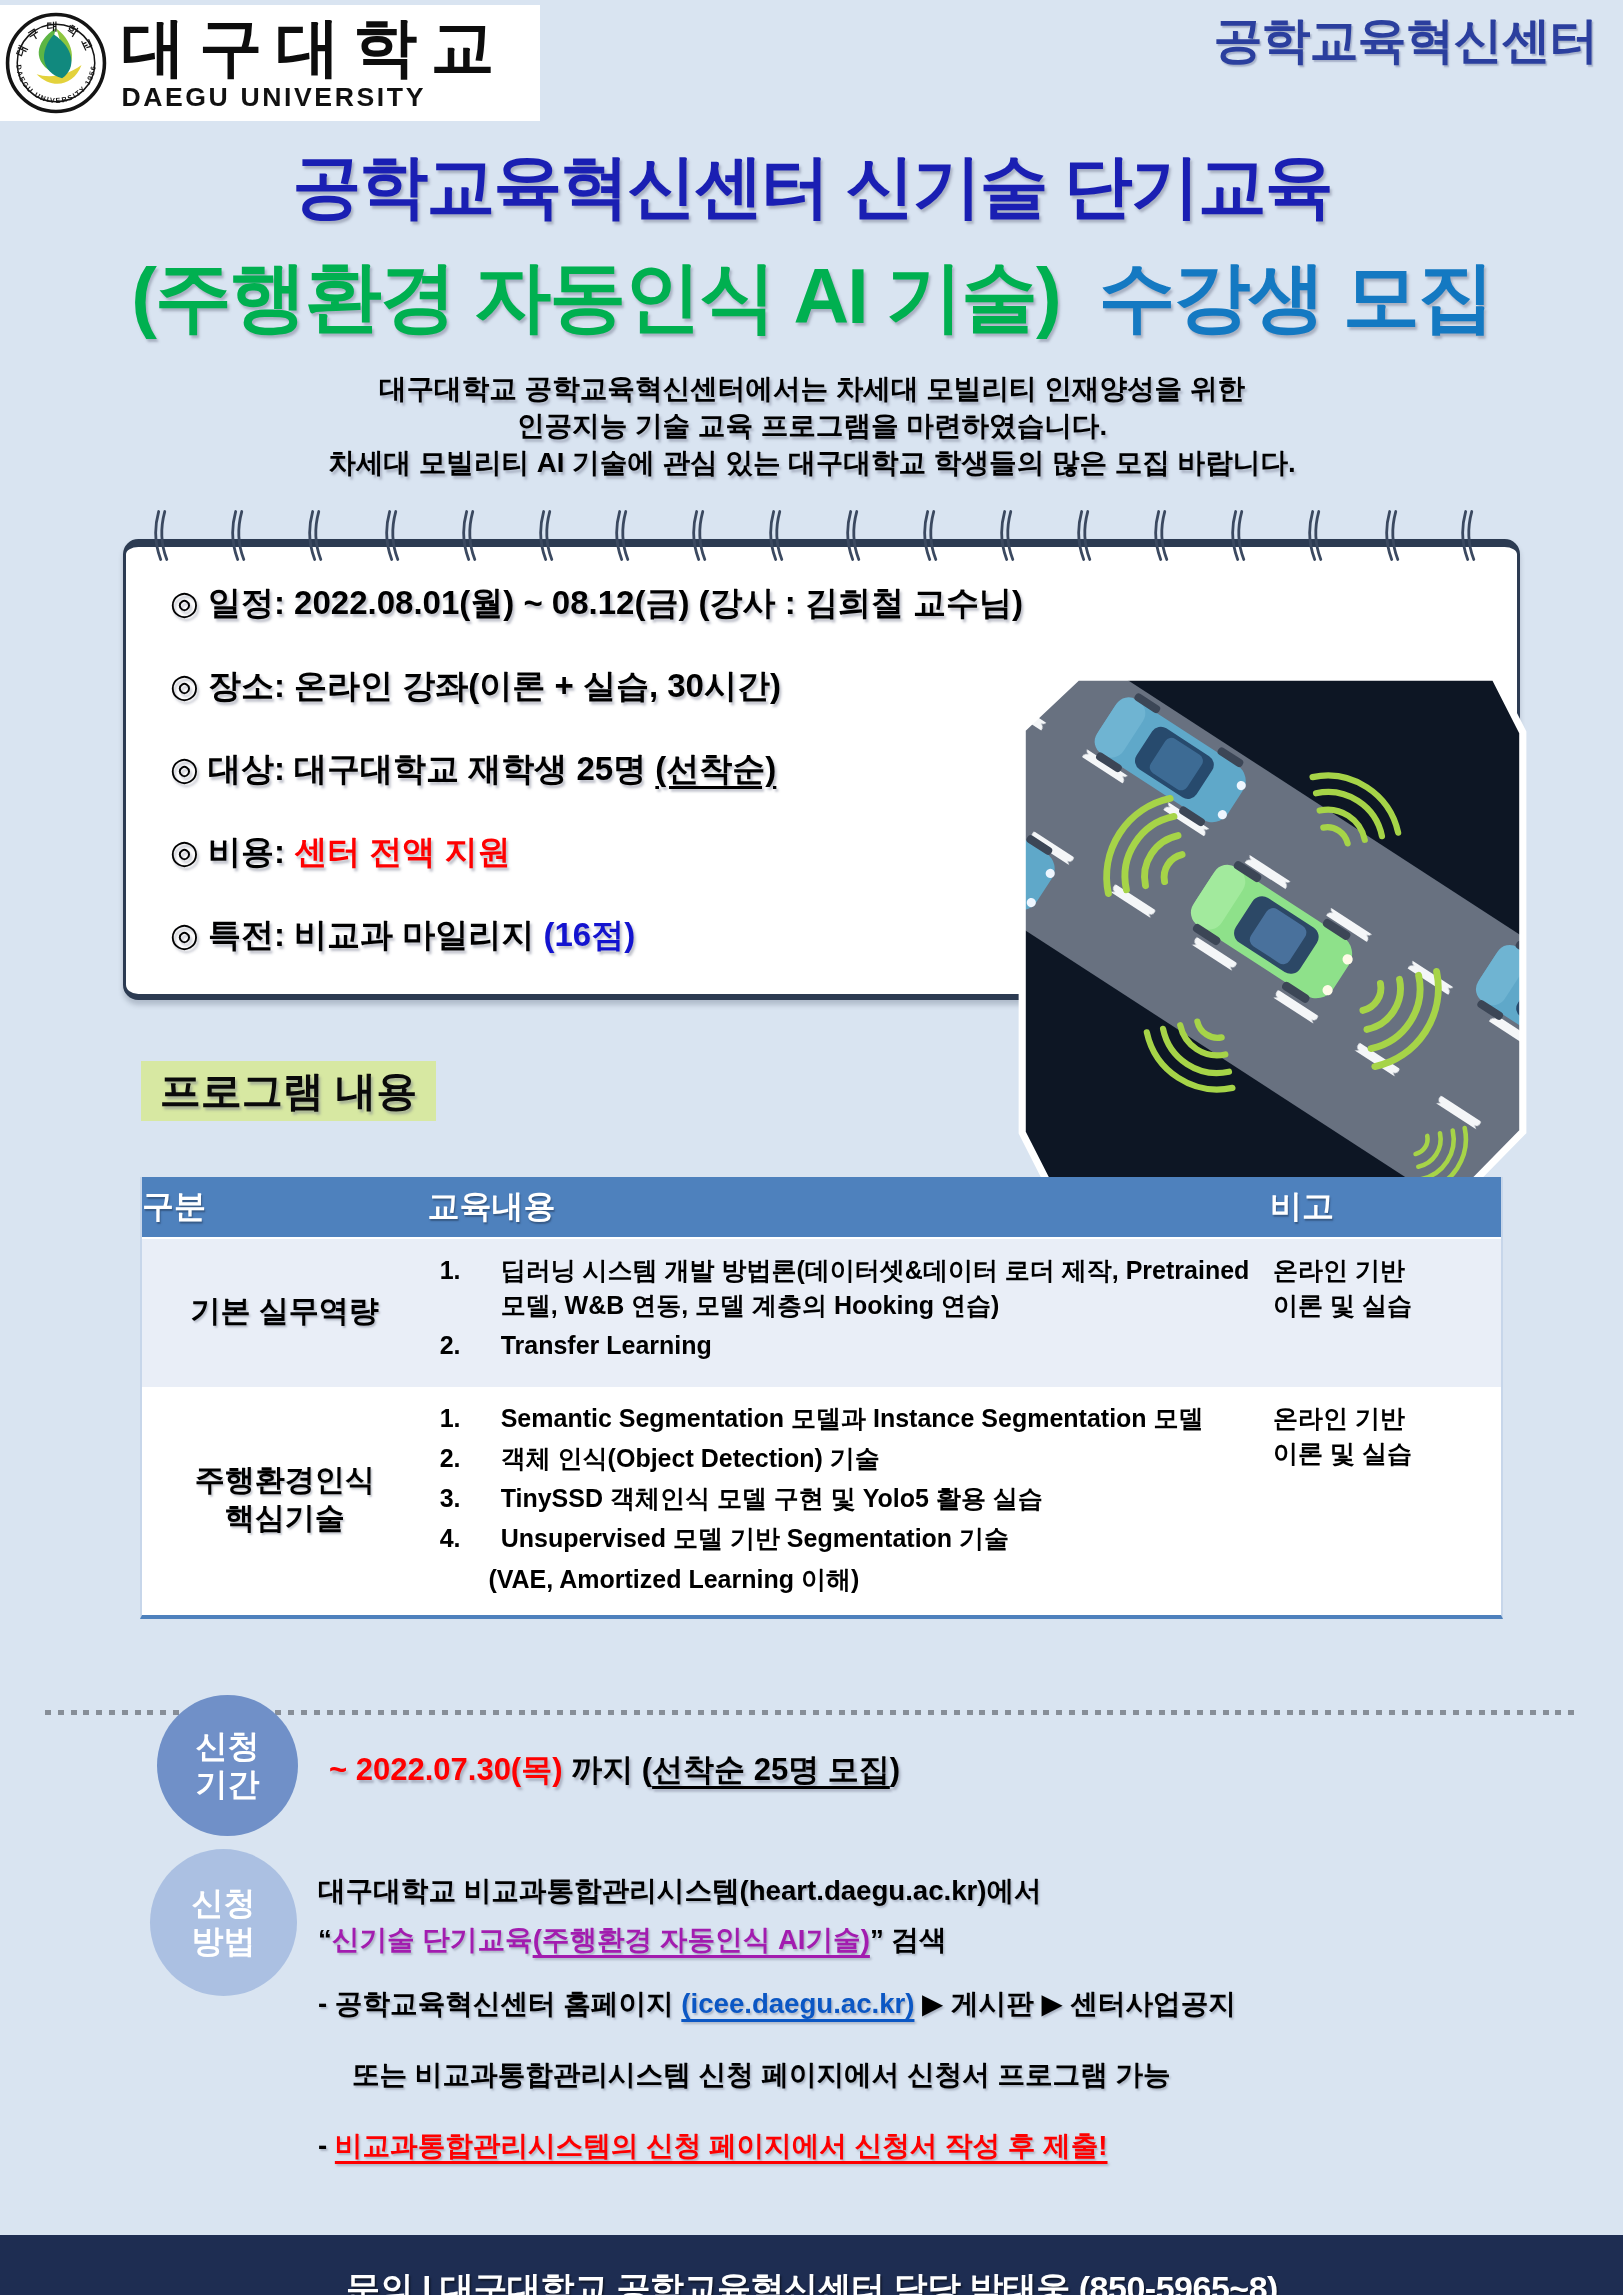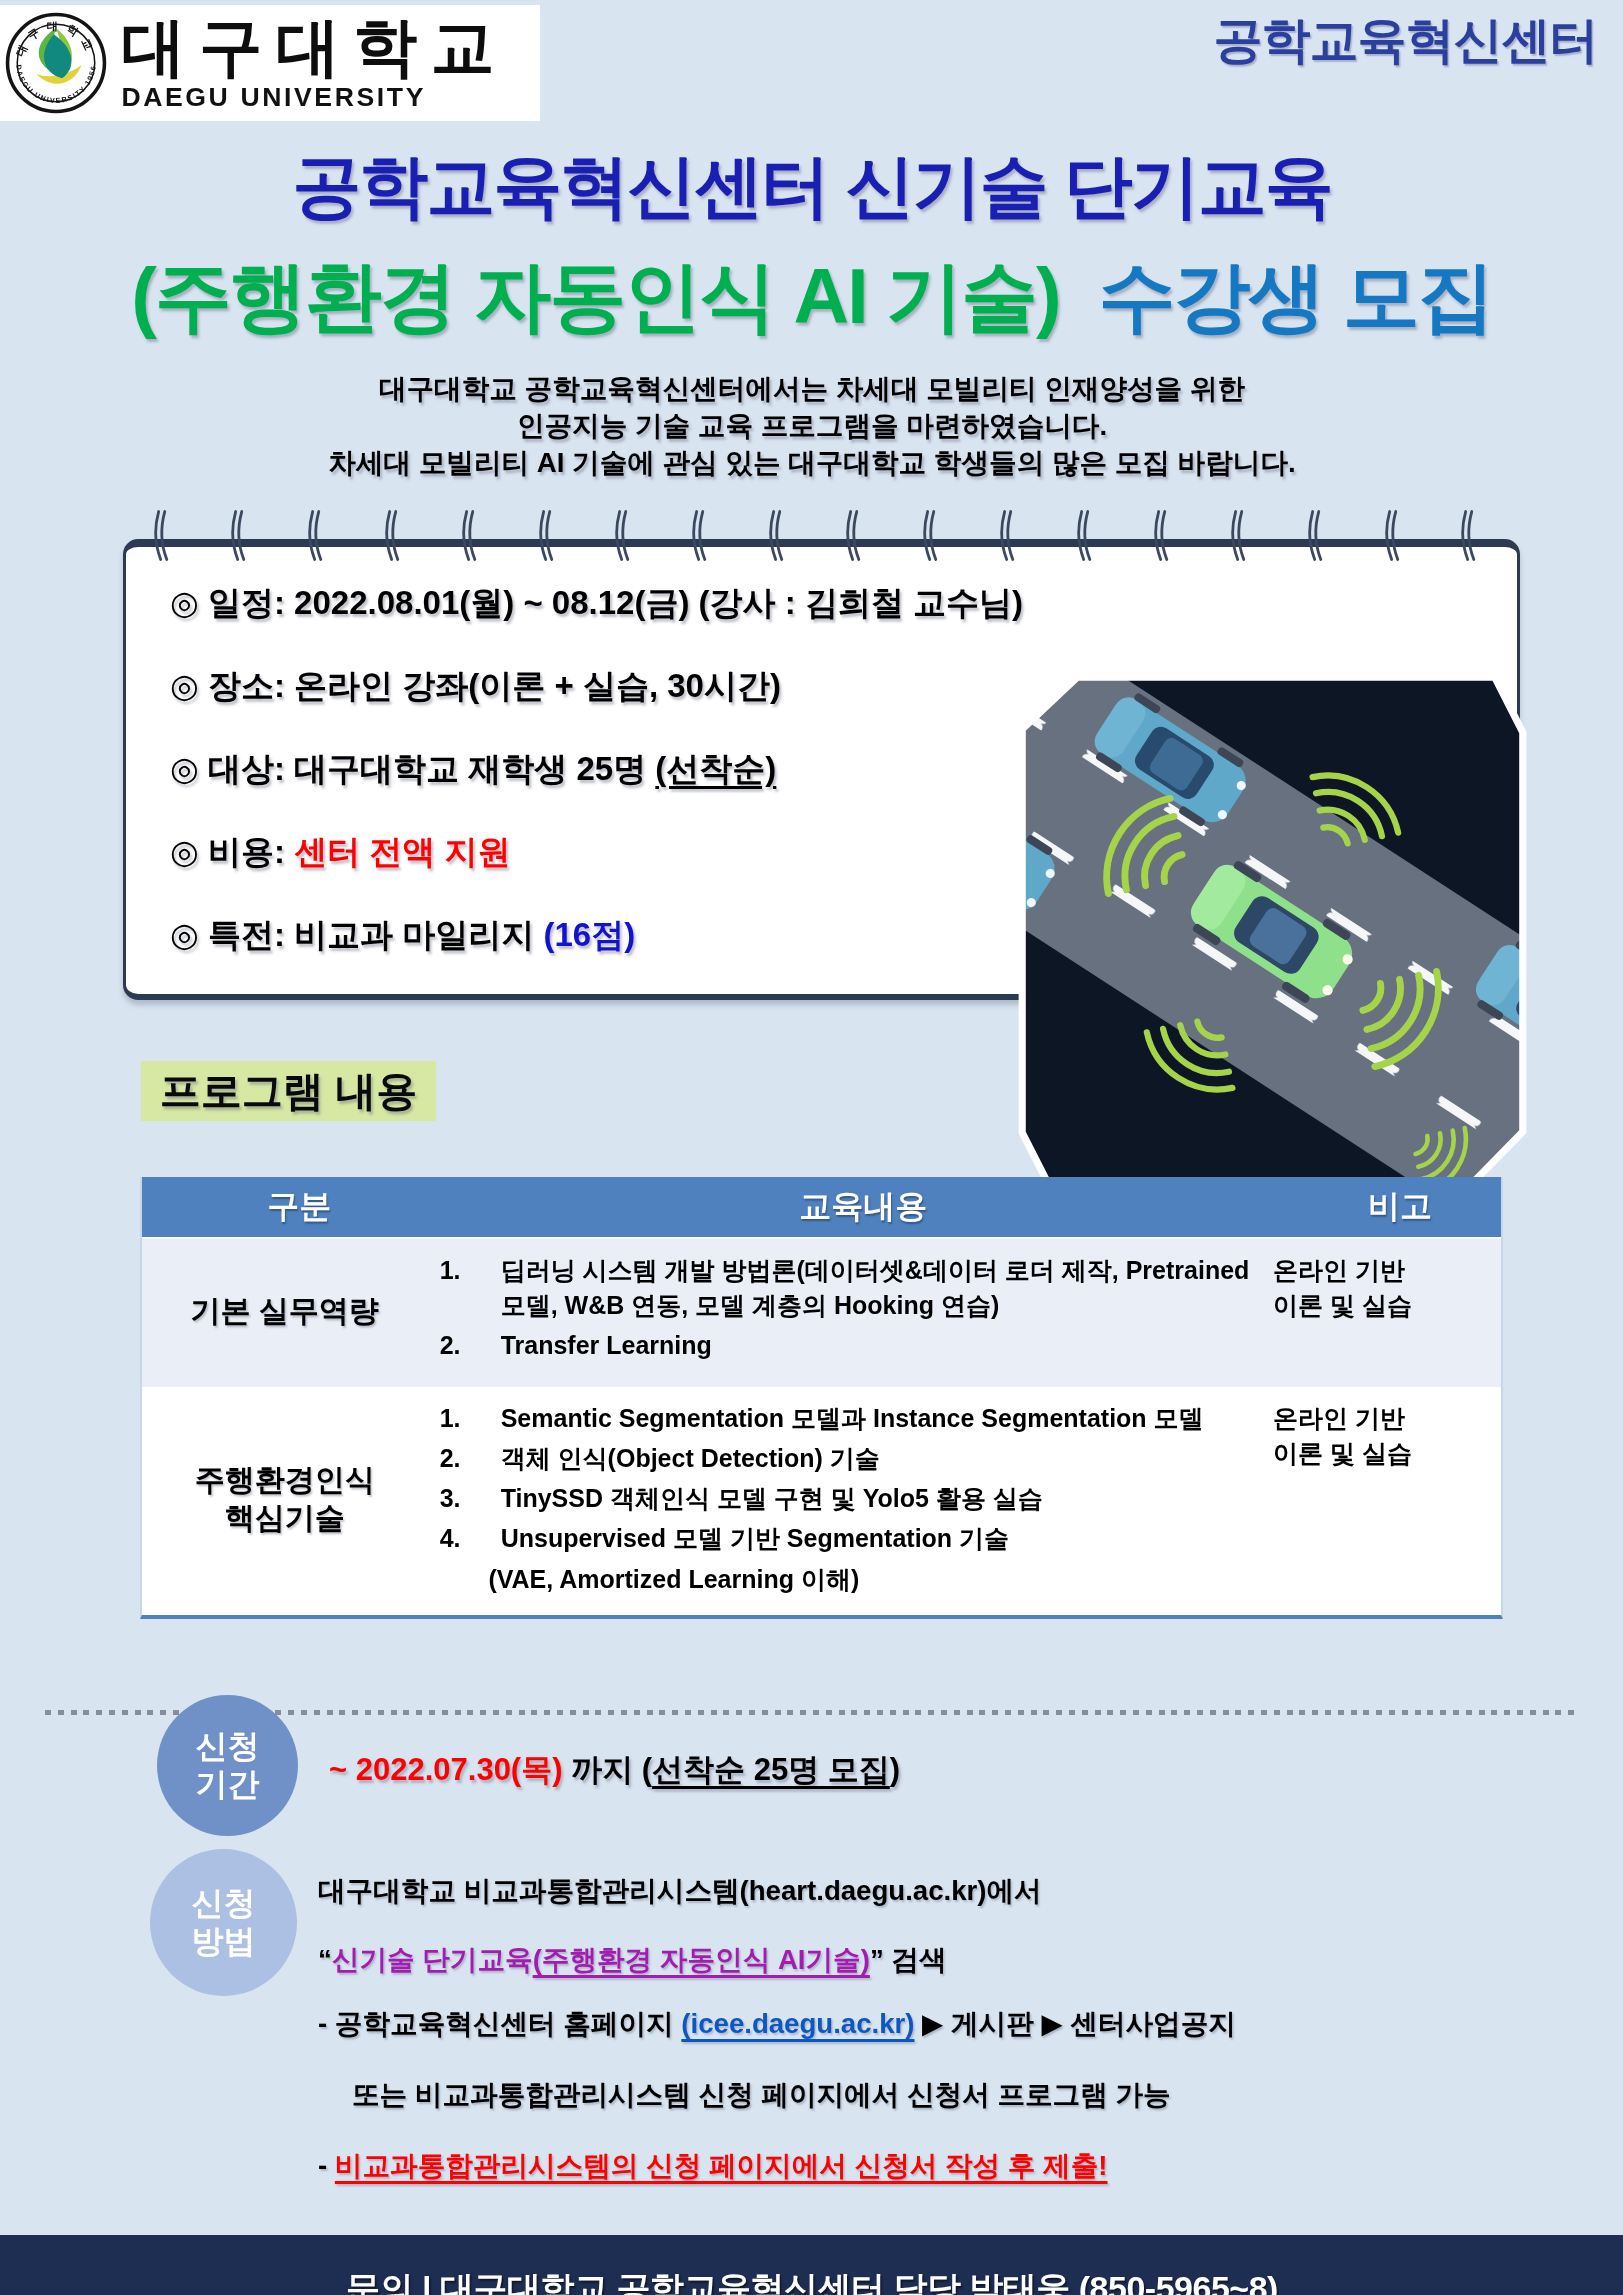--- a/index.html
+++ b/index.html
@@ -37,21 +37,21 @@
   
   .car-art{left:1017px;top:672px;width:511px;height:521px;}
   
   .program-label{left:141px;top:1061px;width:295px;height:60px;background:#d7e8a2;
     display:flex;align-items:center;justify-content:center;font-size:41px;font-weight:900;color:#0a0a0a;}
   
   .table{left:140px;top:1177px;width:1359px;border-bottom:4.1px solid #4e81bd;
     border-left:2px solid #c7d6ea;border-right:2px solid #c7d6ea;}
   .thead{display:grid;grid-template-columns:21% 62% 17%;background:#4e81bd;height:60px;
     align-items:center;border-bottom:2px solid #ffffff;}
-  .thead span{color:#fff;font-size:32px;font-weight:800;text-align:center;text-shadow:1px 1.5px 1.5px rgba(30,50,80,.5);padding-left:29px;}
+  .thead span{color:#fff;font-size:32px;font-weight:800;text-shadow:1px 1.5px 1.5px rgba(30,50,80,.5);}
   .trow{display:grid;grid-template-columns:21% 62% 17%;padding:14.3px 0 18.4px 0;}
   .trow-a{background:#e9eef7;}
   .trow-b{background:#ffffff;}
   .tcell.cat{display:flex;align-items:center;justify-content:center;text-align:center;
     font-size:30px;font-weight:800;white-space:pre-line;line-height:1.25;text-shadow:1.5px 2px 2px rgba(108,114,136,.4);}
   .tcell.content{font-size:25px;font-weight:600;line-height:1.4;padding-right:15.3px;}
   .citem{display:flex;margin-bottom:5.1px;}
   .cnum{flex:0 0 61px;padding-left:12.3px;}
   .ctext{flex:1;}
   .cnote{margin-left:61px;}
@@ -60,21 +60,21 @@
   .dashes{left:45px;top:1710px;width:1534px;height:5.1px;
     background:repeating-linear-gradient(90deg,#878e98 0 6.1px,transparent 6.1px 12.8px);}
   
   .badge{border-radius:50%;display:flex;align-items:center;justify-content:center;
     color:#fff;font-size:32px;font-weight:800;text-align:center;white-space:pre-line;line-height:1.18;}
   .badge1{left:157px;top:1695px;width:141px;height:141px;background:#7090c8;}
   .badge2{left:150px;top:1849px;width:147px;height:147px;background:#abc0e2;}
   .period-text{left:329px;top:1749px;font-size:31px;font-weight:800;white-space:nowrap;text-shadow:2px 2.6px 2.6px rgba(108,114,136,.45);}
   .method-lines{left:318px;top:1872px;width:1251px;}
   .method-line{font-size:27.6px;font-weight:800;white-space:nowrap;text-shadow:1.5px 2px 2px rgba(108,114,136,.4);}
-  .method-line:nth-child(1){margin-bottom:32px;}
+  .method-line:nth-child(1){margin-bottom:12px;}
   .method-line:nth-child(2){margin-bottom:26.6px;}
   .method-line:nth-child(3){margin-bottom:34px;}
   .method-line:nth-child(4){margin-bottom:34px;}
   .method-line.indent{padding-left:34px;}
   
   .seg-red{color:#fe0000;}
   .seg-blue{color:#1313cf;}
   .seg-cyan{color:#a21caf;}
   .seg-link{color:#0b57c4;margin-top:8px;}
   .seg-underline{text-decoration:underline;text-decoration-thickness:2.6px;text-underline-offset:6.1px;}

